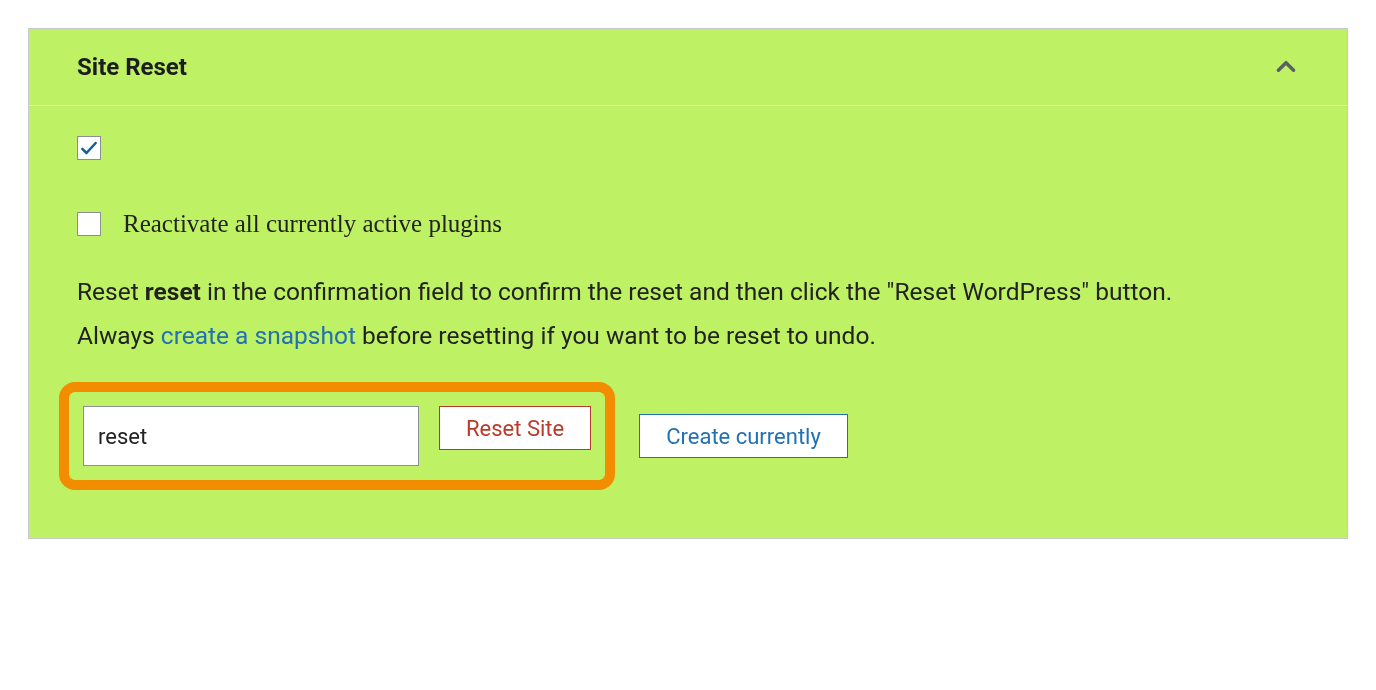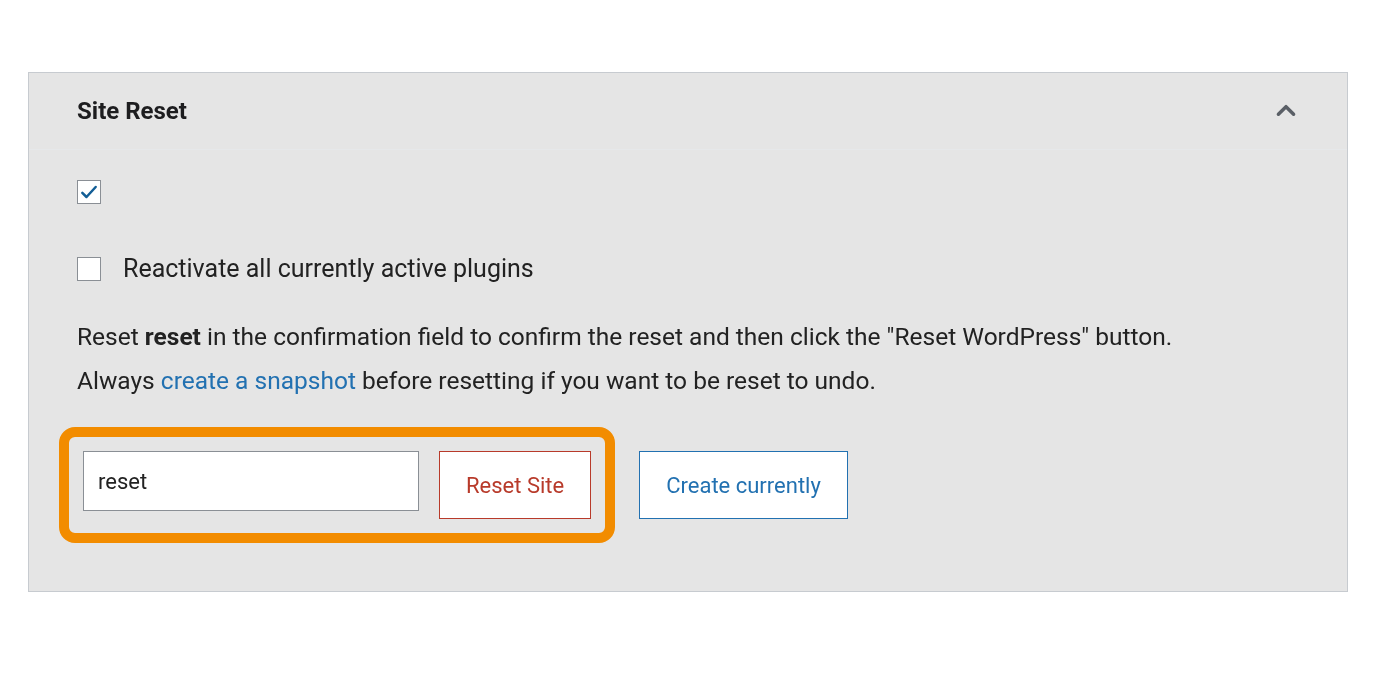--- a/index.html
+++ b/index.html
@@ -5,22 +5,21 @@
     * { box-sizing: border-box; }
     body {
       margin: 0;
       padding: 28px;
       font-family: -apple-system, BlinkMacSystemFont, "Segoe UI", Roboto, Helvetica, Arial, sans-serif;
       background: #ffffff;
       color: #222;
     }
     .panel {
       border: 1px solid #c7cbd0;
-      background: #e5e5e5;
-      margin-top: 44px;
+      background: #bef264;
     }
     .panel-header {
       display: flex;
       align-items: center;
       justify-content: space-between;
       padding: 24px 48px;
       border-bottom: 1px solid #e6e8ea;
       cursor: pointer;
     }
     .panel-title {
@@ -47,21 +46,21 @@
     }
     .checkbox-list {
       margin-bottom: 32px;
     }
     .checkbox-row {
       display: flex;
       align-items: center;
       margin-bottom: 50px;
       cursor: pointer;
     }
-    .checkbox-row:last-child { margin-bottom: 0; }
+    .checkbox-row:last-child { margin-bottom: 0; font-family: Liberation Serif, serif; }
     .checkbox-box {
       width: 24px;
       height: 24px;
       border: 1.5px solid #8a8f95;
       background: #fff;
       display: inline-flex;
       align-items: center;
       justify-content: center;
       margin-right: 22px;
       flex-shrink: 0;
@@ -107,21 +106,21 @@
       height: 60px;
       border: 1.5px solid #8a8f95;
       background: #fff;
       font-size: 22px;
       padding: 0 14px;
       font-family: inherit;
       color: #222;
       outline: none;
     }
     .btn {
-      height: 68px;
+      height: 44px;
       padding: 17px 26px;
       font-size: 22px;
       font-family: inherit;
       background: #fff;
       cursor: pointer;
       display: inline-flex;
       align-items: center;
       justify-content: center;
       white-space: nowrap;
     }

